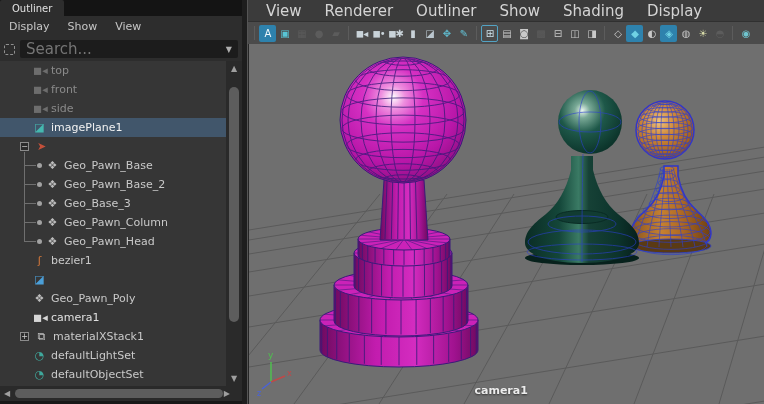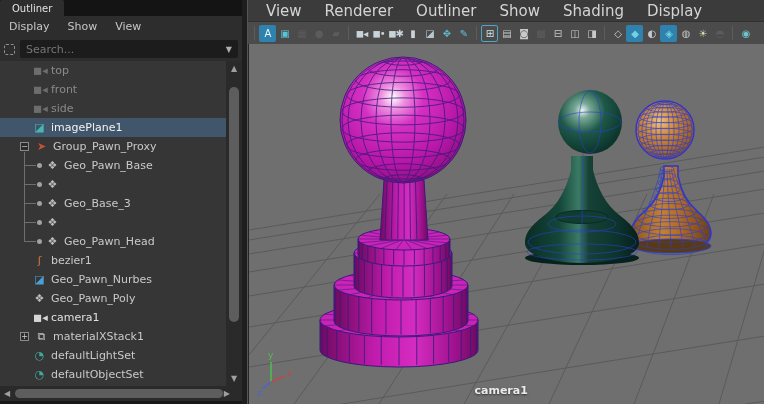--- a/index.html
+++ b/index.html
@@ -12,21 +12,21 @@
   .ol-tabstrip { height:16px; background:#141414; display:flex; align-items:flex-end; }
   .ol-tab { background:#2d2d2d; color:#e2e2e2; font-size:10px; line-height:15px;
             padding:1px 12px 0 12px; border-radius:2px 2px 0 0; }
   .ol-menubar { height:21px; background:#2d2d2d; display:flex; gap:18px; align-items:center;
                 padding:0 9px; }
   .ol-menubar span { color:#c6c6c6; font-size:11px; cursor:default; }
   .ol-searchrow { height:24px; display:flex; align-items:center; padding:0 4px; gap:5px;
                   background:#2d2d2d; position:relative; }
   .search-box-icon { width:11px; height:11px; border:1px dashed #8f8f8f; border-radius:2px; flex:none; }
   .ol-search { flex:1; height:18px; background:#1c1c1c; border:0; outline:0; color:#9a9a9a;
-               font-size:11px; padding:0 18px 0 6px; border-radius:2px;
+               font-size:15px; padding:0 18px 0 6px; border-radius:2px;
                font-family:"DejaVu Sans","Liberation Sans",sans-serif;}
   .search-dd { position:absolute; right:10px; top:8px; color:#aeaeae; font-size:8px; }
 
   .ol-tree { position:absolute; left:0; top:61px; width:226px; height:325px; background:#363636;
              overflow:hidden; }
   .trow { height:19px; display:flex; align-items:center; font-size:11px; color:#c9c9c9;
           white-space:nowrap; position:relative; }
   .trow.dim { color:#8a8a8a; }
   .trow.dim .ticon { opacity:.55; }
   .trow.selected { background:#41566b; color:#f2f2f2; }
@@ -103,57 +103,57 @@
           <span class="ticon" style="color: rgb(154, 154, 154);">◼◂</span>
           <span>side</span>
         </div>
         <div class="trow selected" style="padding-left: 33px;">
           <span class="ticon" style="color: rgb(69, 184, 176);">◪</span>
           <span>imagePlane1</span>
         </div>
         <div class="trow" style="padding-left: 20px;">
           <span class="expander">−</span>
           <span class="ticon" style="color: rgb(196, 80, 58);">➤</span>
-          <span>Group_Pawn_Proxy</span>
         </div>
         <div class="trow" style="padding-left: 24px;">
           <span class="conn-line"></span>
           <span class="conn-dot"></span>
           <span class="ticon" style="color: rgb(189, 189, 189);">❖</span>
           <span>Geo_Pawn_Base</span>
         </div>
         <div class="trow" style="padding-left: 24px;">
           <span class="conn-line"></span>
           <span class="conn-dot"></span>
           <span class="ticon" style="color: rgb(189, 189, 189);">❖</span>
+          <span>Geo_Pawn_Base_2</span>
         </div>
         <div class="trow" style="padding-left: 24px;">
           <span class="conn-line"></span>
           <span class="conn-dot"></span>
           <span class="ticon" style="color: rgb(189, 189, 189);">❖</span>
           <span>Geo_Base_3</span>
         </div>
         <div class="trow" style="padding-left: 24px;">
           <span class="conn-line"></span>
           <span class="conn-dot"></span>
           <span class="ticon" style="color: rgb(189, 189, 189);">❖</span>
+          <span>Geo_Pawn_Column</span>
         </div>
         <div class="trow" style="padding-left: 24px;">
           <span class="conn-line"></span>
           <span class="conn-dot"></span>
           <span class="ticon" style="color: rgb(189, 189, 189);">❖</span>
           <span>Geo_Pawn_Head</span>
         </div>
         <div class="trow" style="padding-left: 33px;">
           <span class="ticon" style="color: rgb(216, 121, 58);">ʃ</span>
           <span>bezier1</span>
         </div>
         <div class="trow" style="padding-left: 33px;">
           <span class="ticon" style="color: rgb(75, 159, 216);">◪</span>
-          <span>Geo_Pawn_Nurbes</span>
         </div>
         <div class="trow" style="padding-left: 33px;">
           <span class="ticon" style="color: rgb(189, 189, 189);">❖</span>
           <span>Geo_Pawn_Poly</span>
         </div>
         <div class="trow bright" style="padding-left: 33px;">
           <span class="ticon" style="color: rgb(214, 214, 214);">◼◂</span>
           <span>camera1</span>
         </div>
         <div class="trow" style="padding-left: 20px;">

